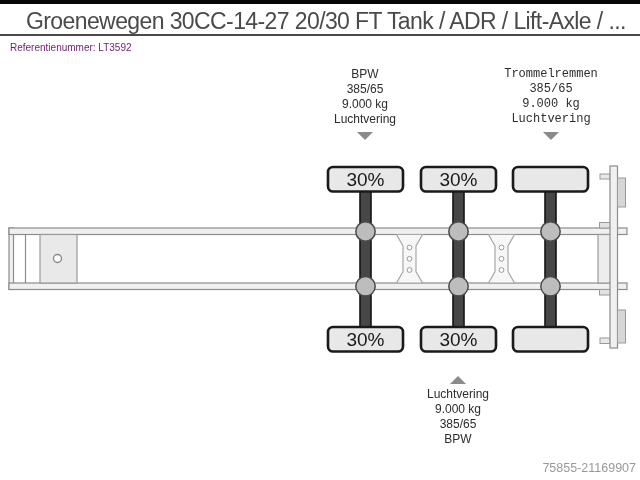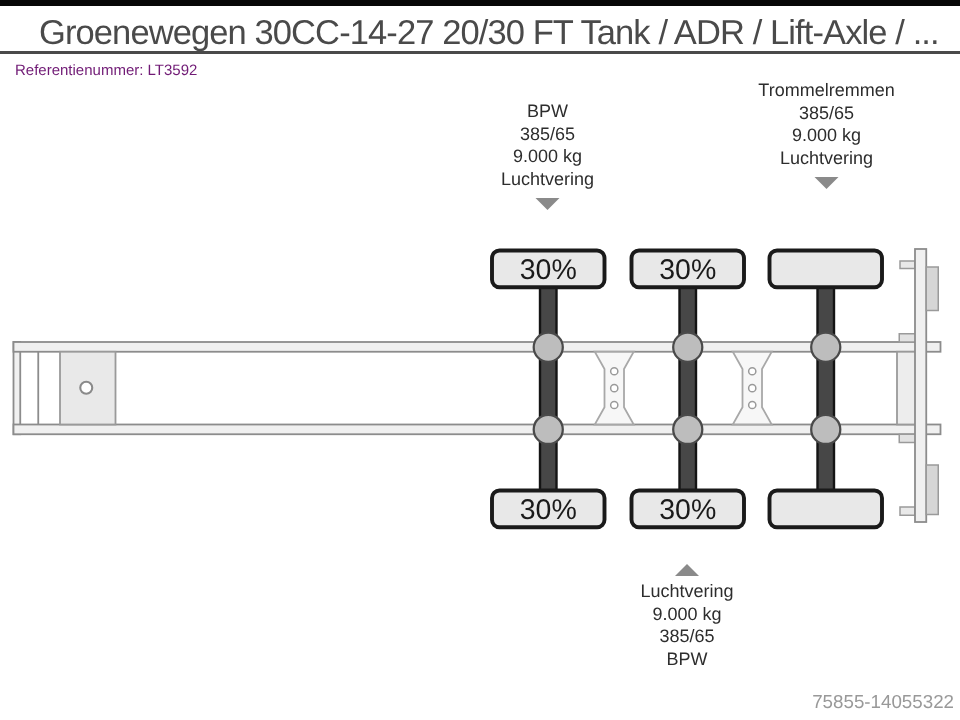--- a/index.html
+++ b/index.html
@@ -14,21 +14,21 @@
     white-space:nowrap;overflow:hidden;
   }
   .divider{position:absolute;top:34px;left:0;right:0;height:2px;background:#4a4a4a;}
   .ref{position:absolute;top:42px;left:10px;font-size:10px;color:#701a75;}
   .diagram-svg{position:absolute;top:0;left:0;}
   .anno{
     position:absolute;width:140px;text-align:center;
     font-size:12px;line-height:15px;color:#2d2d2d;
   }
   .anno-top-1{left:295px;top:67px;}
-  .anno-top-2{left:481px;top:53px;}
+  .anno-top-2{left:481px;top:67px;font-family:Liberation Mono, monospace;}
   .anno-bottom{left:388px;top:376px;}
   .arrow-down{
     width:0;height:0;margin:5px auto 0;
     border-left:8px solid transparent;border-right:8px solid transparent;
     border-top:8px solid #8a8a8a;
   }
   .arrow-up{
     width:0;height:0;margin:0 auto 3px;
     border-left:8px solid transparent;border-right:8px solid transparent;
     border-bottom:8px solid #8a8a8a;
@@ -132,15 +132,15 @@
   </div>
 
   <div class="anno anno-bottom">
     <div class="arrow-up"></div>
     <div>Luchtvering</div>
     <div>9.000 kg</div>
     <div>385/65</div>
     <div>BPW</div>
   </div>
 
-  <div class="listing-id">75855-14055322</div>
+  <div class="listing-id">75855-21169907</div>
 
 </div>
 
 </body></html>

